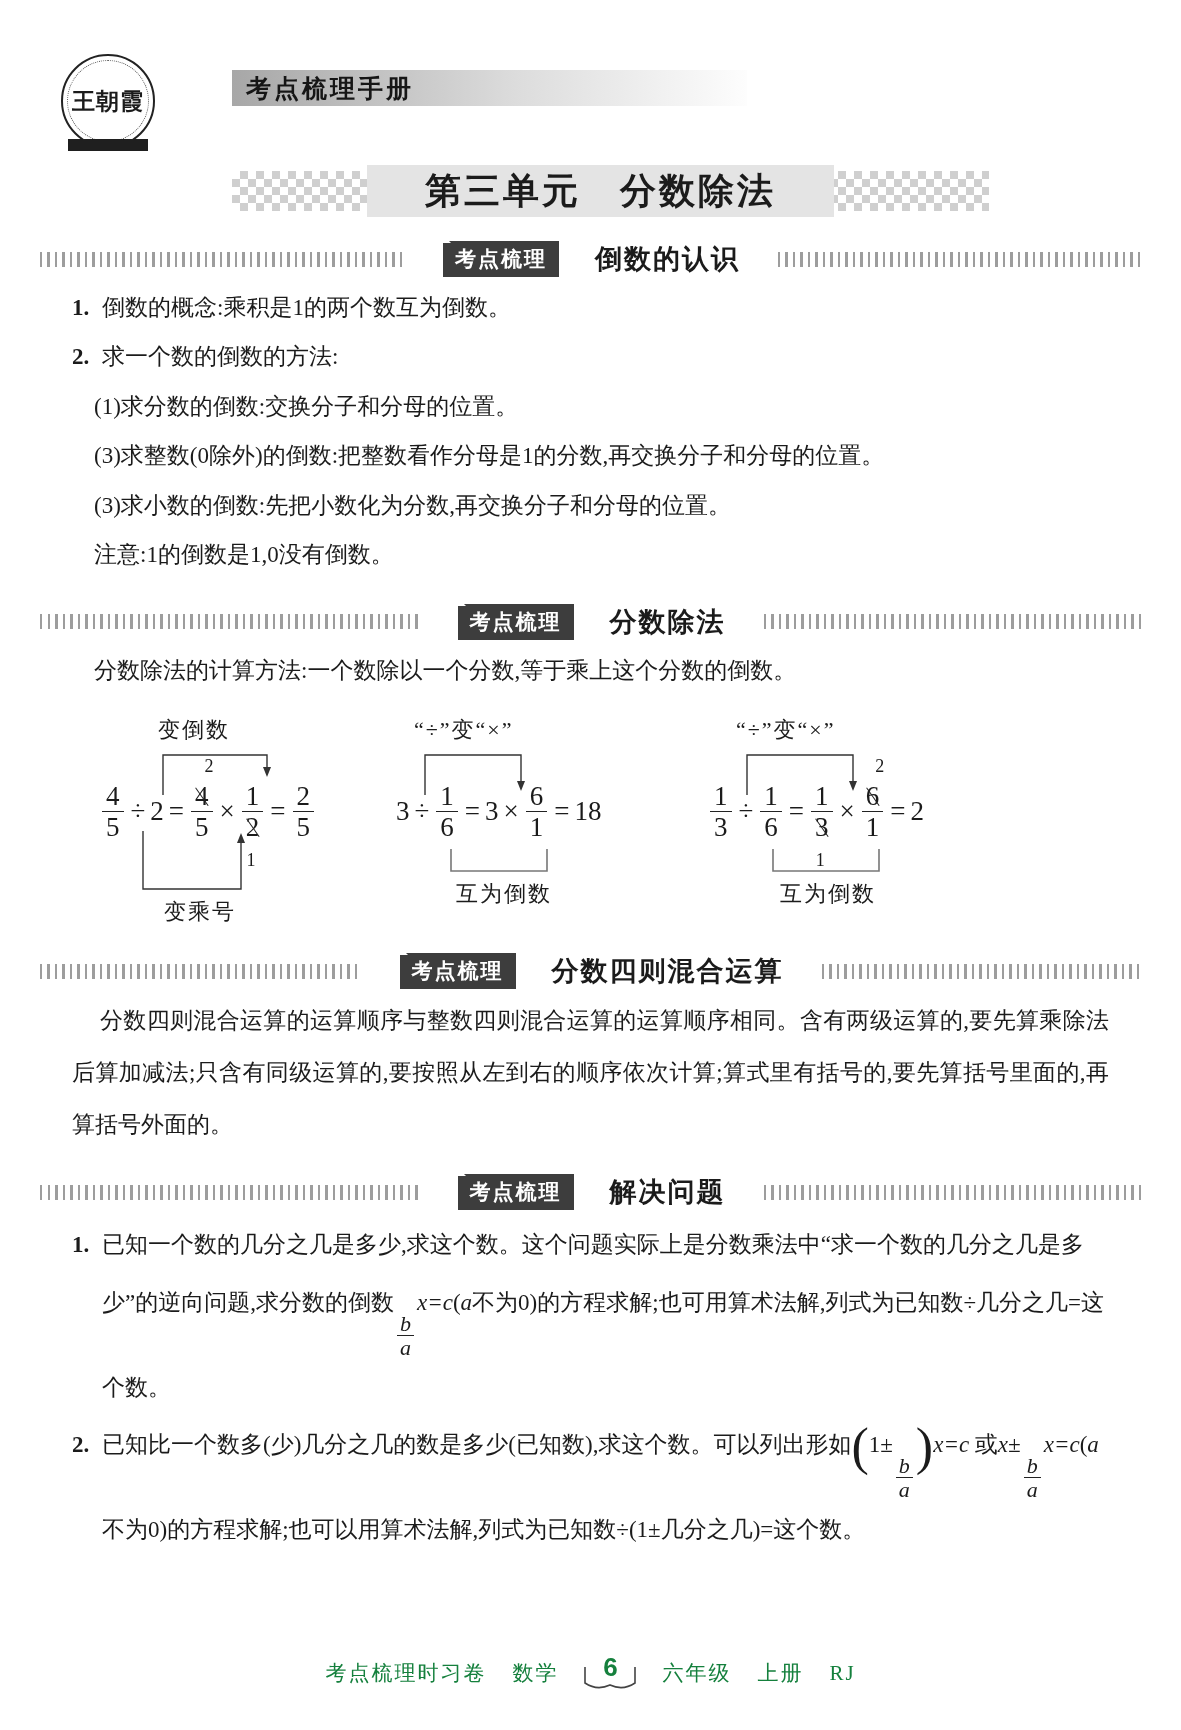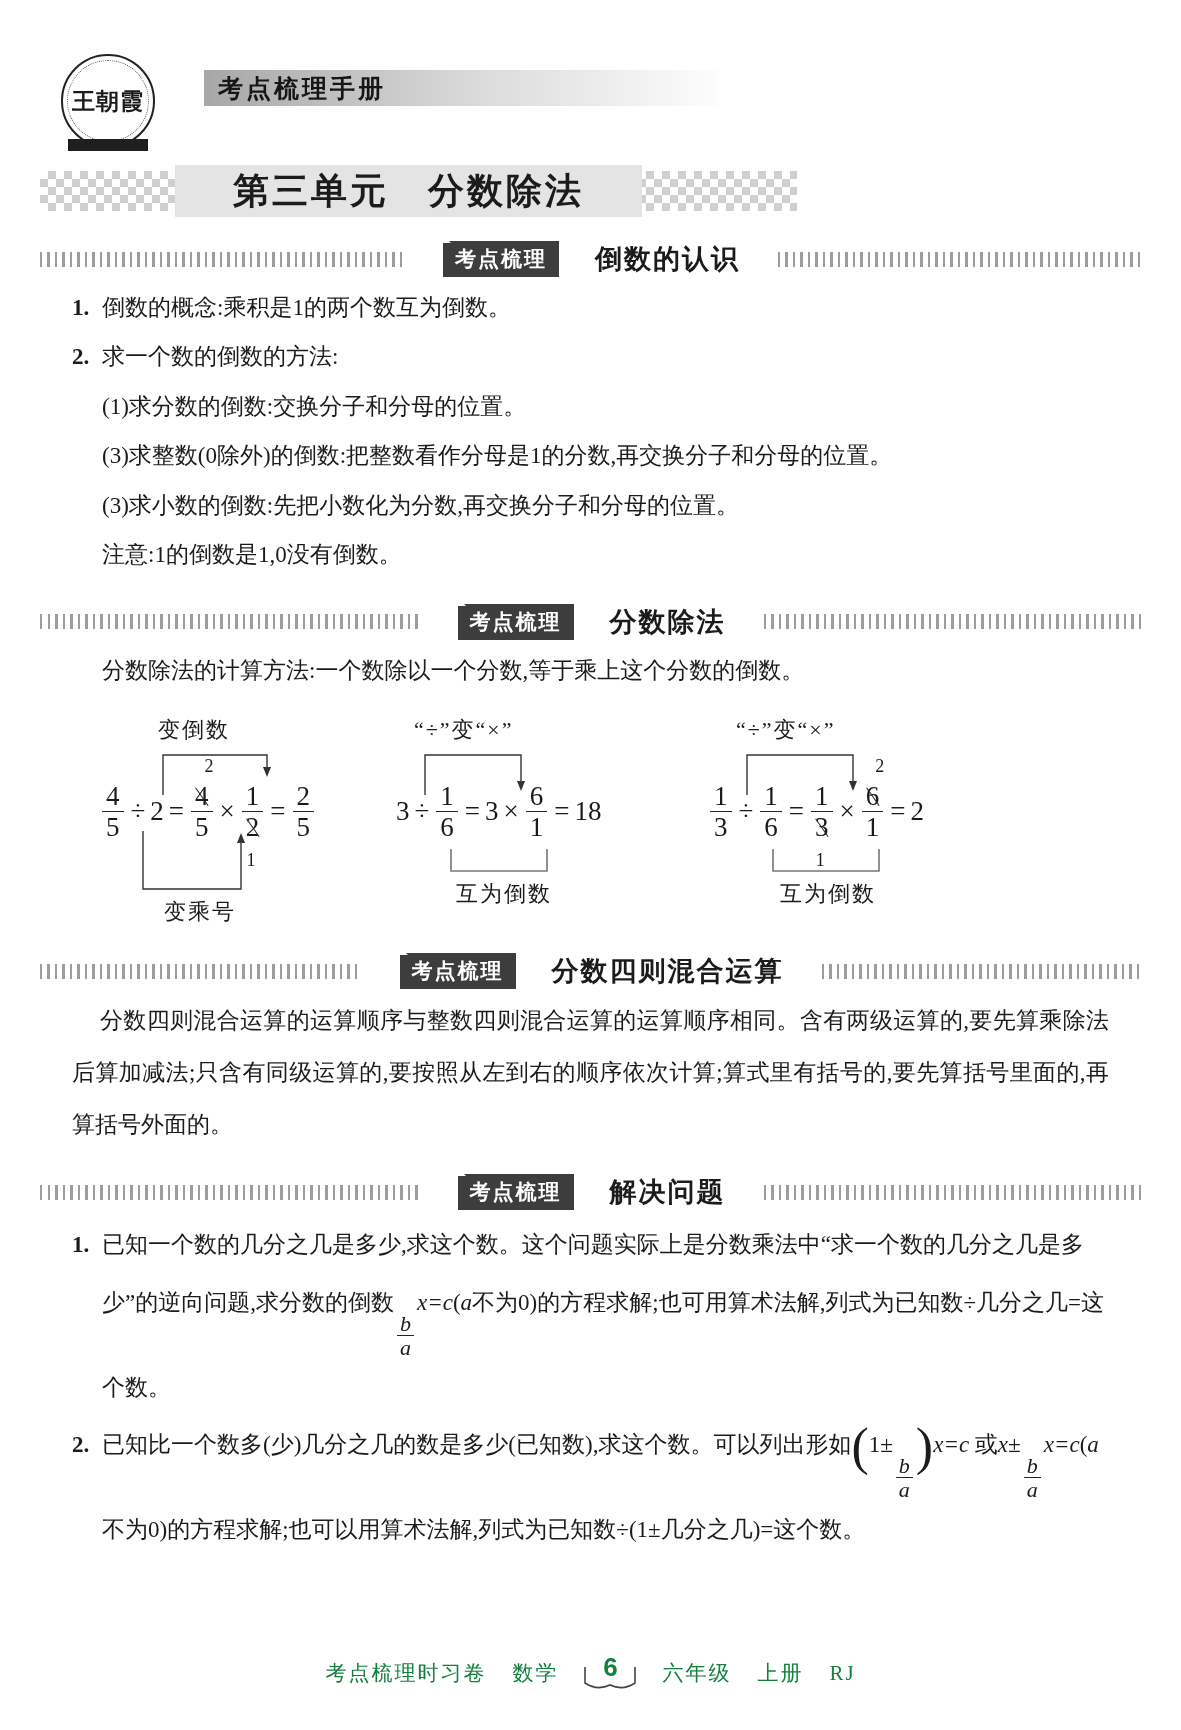--- a/index.html
+++ b/index.html
@@ -1,31 +1,31 @@
 <!DOCTYPE html>
 <html><head>
 <meta charset="utf-8">
 <style>
   html,body{margin:0;padding:0;background:#888;}
   .page{width:1181px;height:1730px;background:#ffffff;position:relative;overflow:hidden;
         font-family:"Liberation Serif",serif;color:#1b1b1b;}
   
-  .header{display:flex;align-items:flex-start;padding:54px 0 0 58px;}
+  .header{display:flex;align-items:flex-start;padding:54px 0 0 58px;gap:28px;}
   .logo-wrap{width:100px;text-align:center;margin-right:14px;position:relative;z-index:2;}
   .logo{width:90px;height:90px;margin:0 auto;border:2px solid #222;border-radius:50%;
         display:flex;align-items:center;justify-content:center;background:#fff;position:relative;}
   .logo::before{content:"";position:absolute;inset:4px;border:1px dotted #555;border-radius:50%;}
   .logo .brand{font-weight:700;font-size:23px;letter-spacing:1px;}
   .logo-banner{width:80px;height:12px;background:#1f1f1f;margin:-9px auto 0;position:relative;}
   .header-bar{margin-top:16px;height:36px;width:515px;display:flex;align-items:center;
       background:linear-gradient(90deg,#a7a7a7 0%,#dcdcdc 55%,#fdfdfd 100%);margin-left:32px;}
   .header-bar .hb-text{font-family:"Liberation Sans",sans-serif;font-weight:700;font-size:25px;
       letter-spacing:3px;padding-left:14px;color:#161616;}
   
-  .unit-row{display:flex;align-items:center;margin:14px 0 10px 40px;}
+  .unit-row{display:flex;align-items:center;justify-content:center;margin:14px 0 10px 40px;}
   .checker{width:155px;height:40px;
      background-image:linear-gradient(45deg,#cfcfcf 25%,transparent 25%,transparent 75%,#cfcfcf 75%),
                       linear-gradient(45deg,#cfcfcf 25%,transparent 25%,transparent 75%,#cfcfcf 75%);
      background-size:16px 16px;background-position:0 0,8px 8px;}
   .checker.right{width:175px;}
   .unit-bar{background:#e4e4e4;height:52px;display:flex;align-items:center;padding:0 58px;margin:0 -20px;
      position:relative;z-index:1;}
   .unit-bar .ut{font-weight:900;font-size:36px;letter-spacing:3px;}
   
   .sec{display:flex;align-items:center;margin:24px 40px 6px 40px;gap:24px;}
@@ -34,21 +34,21 @@
      font-weight:700;font-size:21px;padding:4px 12px;margin:0 12px 0 16px;letter-spacing:2px;white-space:nowrap;}
   .badge::before{content:"";position:absolute;top:-9px;left:-3px;width:0;height:0;
      border-right:11px solid transparent;border-bottom:11px solid #fff;}
   .sec-title{font-family:"Liberation Sans",sans-serif;font-weight:900;font-size:27px;
      letter-spacing:2px;margin-right:14px;white-space:nowrap;}
   
   .content{padding:0 72px;font-size:23px;}
   .line{line-height:2.15;}
   .hang{position:relative;padding-left:30px;line-height:2.15;}
   .hang .no{position:absolute;left:0;top:0;font-weight:700;}
-  .indent1{margin-left:30px;}
+  .indent1{margin-left:22px;}
   .para{text-indent:28px;line-height:2.25;text-align:justify;}
   
   .dg-row{display:flex;margin:16px 0 4px 100px;}
   .dg{position:relative;height:218px;flex:none;}
   .dg svg.overlay{position:absolute;left:0;top:0;}
   .dg .row{position:absolute;display:flex;align-items:center;font-size:27px;line-height:1;}
   .dg .op{margin:0 5px;}
   .dlabel{position:absolute;font-size:22px;white-space:nowrap;letter-spacing:2px;text-align:center;}
   .frac{display:inline-flex;flex-direction:column;align-items:center;text-align:center;
      line-height:1.12;margin:0 2px;}

